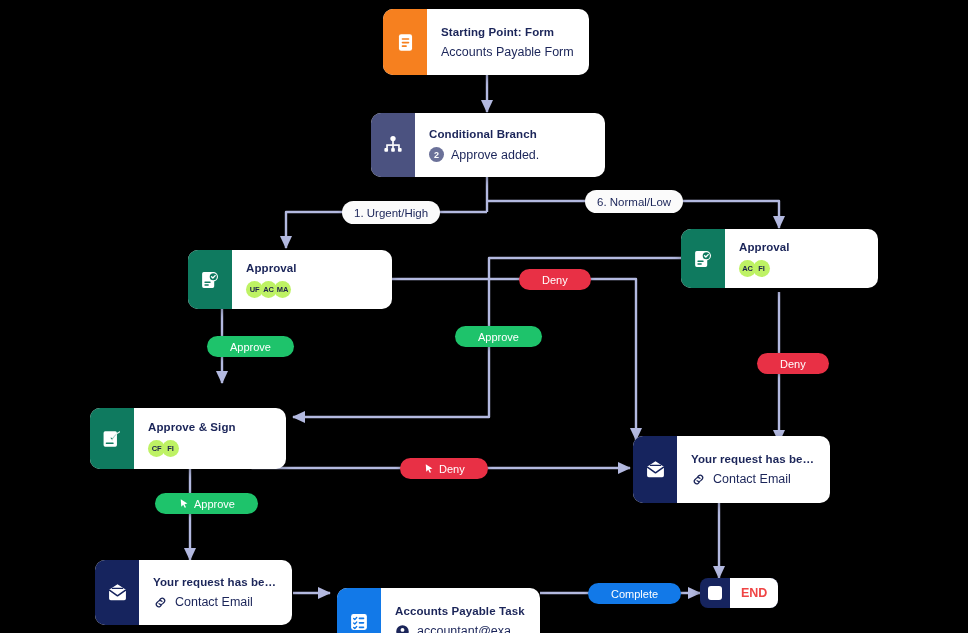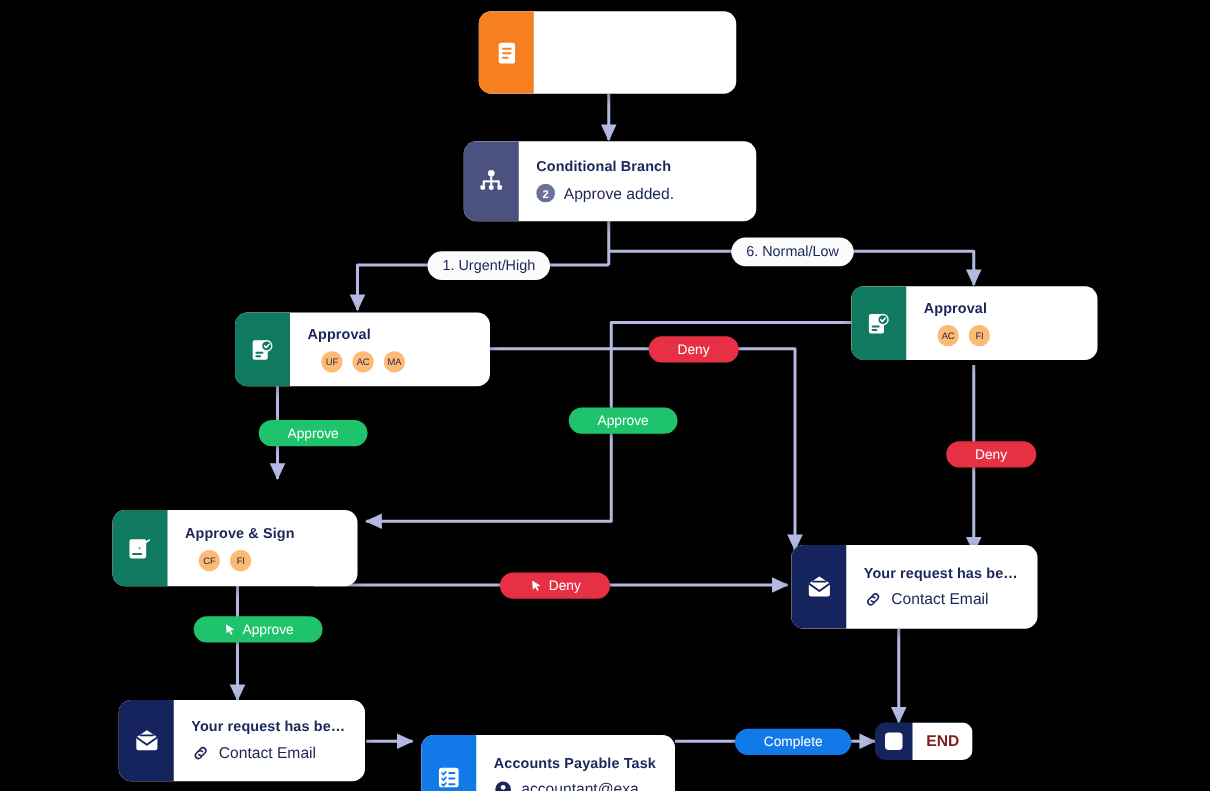--- a/index.html
+++ b/index.html
@@ -78,30 +78,29 @@
   .ic-slate  { background: #4b5280; }
   .ic-green  { background: #0f7a5f; }
   .ic-navy   { background: #16245e; }
   .ic-blue   { background: #1279e8; }
 
   
   .avatars { display: flex; align-items: center; }
   .avatar {
     width: 17px; height: 17px;
     border-radius: 50%;
-    background: #fdba74;
+    background: #bef264;
     color: #20264d;
     font-size: 7.5px;
-    font-weight: normal;
+    font-weight: bold;
     display: flex;
     align-items: center;
     justify-content: center;
     margin-right: -3px;
     letter-spacing: -0.2px;
-    margin-left: 11px;
   }
 
   
   .count-badge {
     display: inline-flex;
     align-items: center;
     justify-content: center;
     width: 15px; height: 15px;
     border-radius: 50%;
     background: #6b7199;
@@ -158,21 +157,21 @@
     width: 30px; height: 30px;
     display: flex; align-items: center; justify-content: center;
   }
   .end-sq {
     width: 14px; height: 14px;
     background: #ffffff;
     border-radius: 3px;
   }
   .end-label {
     background: #ffffff;
-    color: #7f1d1d;
+    color: #ef4444;
     font-size: 12.5px;
     font-weight: bold;
     padding: 0 11px;
     height: 30px;
     display: flex;
     align-items: center;
   }
 </style>
 </head>
 <body>
@@ -216,20 +215,26 @@
   </svg>
 
   <div class="node" style="left:383px; top:9px; width:206px; height:66px;">
     <div class="node-icon ic-orange">
       <svg width="21" height="21" viewBox="0 0 24 24" fill="none">
         <rect x="4.5" y="2.5" width="15" height="19" rx="2.6" fill="#ffffff"></rect>
         <rect x="7.6" y="7" width="8.8" height="1.9" rx="0.95" fill="#f6801f"></rect>
         <rect x="7.6" y="11.1" width="8.8" height="1.9" rx="0.95" fill="#f6801f"></rect>
         <rect x="7.6" y="15.2" width="6" height="1.9" rx="0.95" fill="#f6801f"></rect>
       </svg>
+    </div>
+    <div class="node-body">
+      <div class="node-title">Starting Point: Form</div>
+      <div class="node-sub">
+        <span class="sub-text">Accounts Payable Form</span>
+      </div>
     </div>
   </div>
 
   <div class="node" style="left:371px; top:113px; width:234px; height:64px;">
     <div class="node-icon ic-slate">
       <svg width="22" height="22" viewBox="0 0 24 24" fill="#ffffff">
         <circle cx="12" cy="5" r="2.9"></circle>
         <rect x="11.1" y="7.6" width="1.8" height="4.2"></rect>
         <rect x="4.6" y="11.2" width="14.8" height="1.8"></rect>
         <rect x="4.6" y="12.6" width="1.8" height="3.1"></rect>

